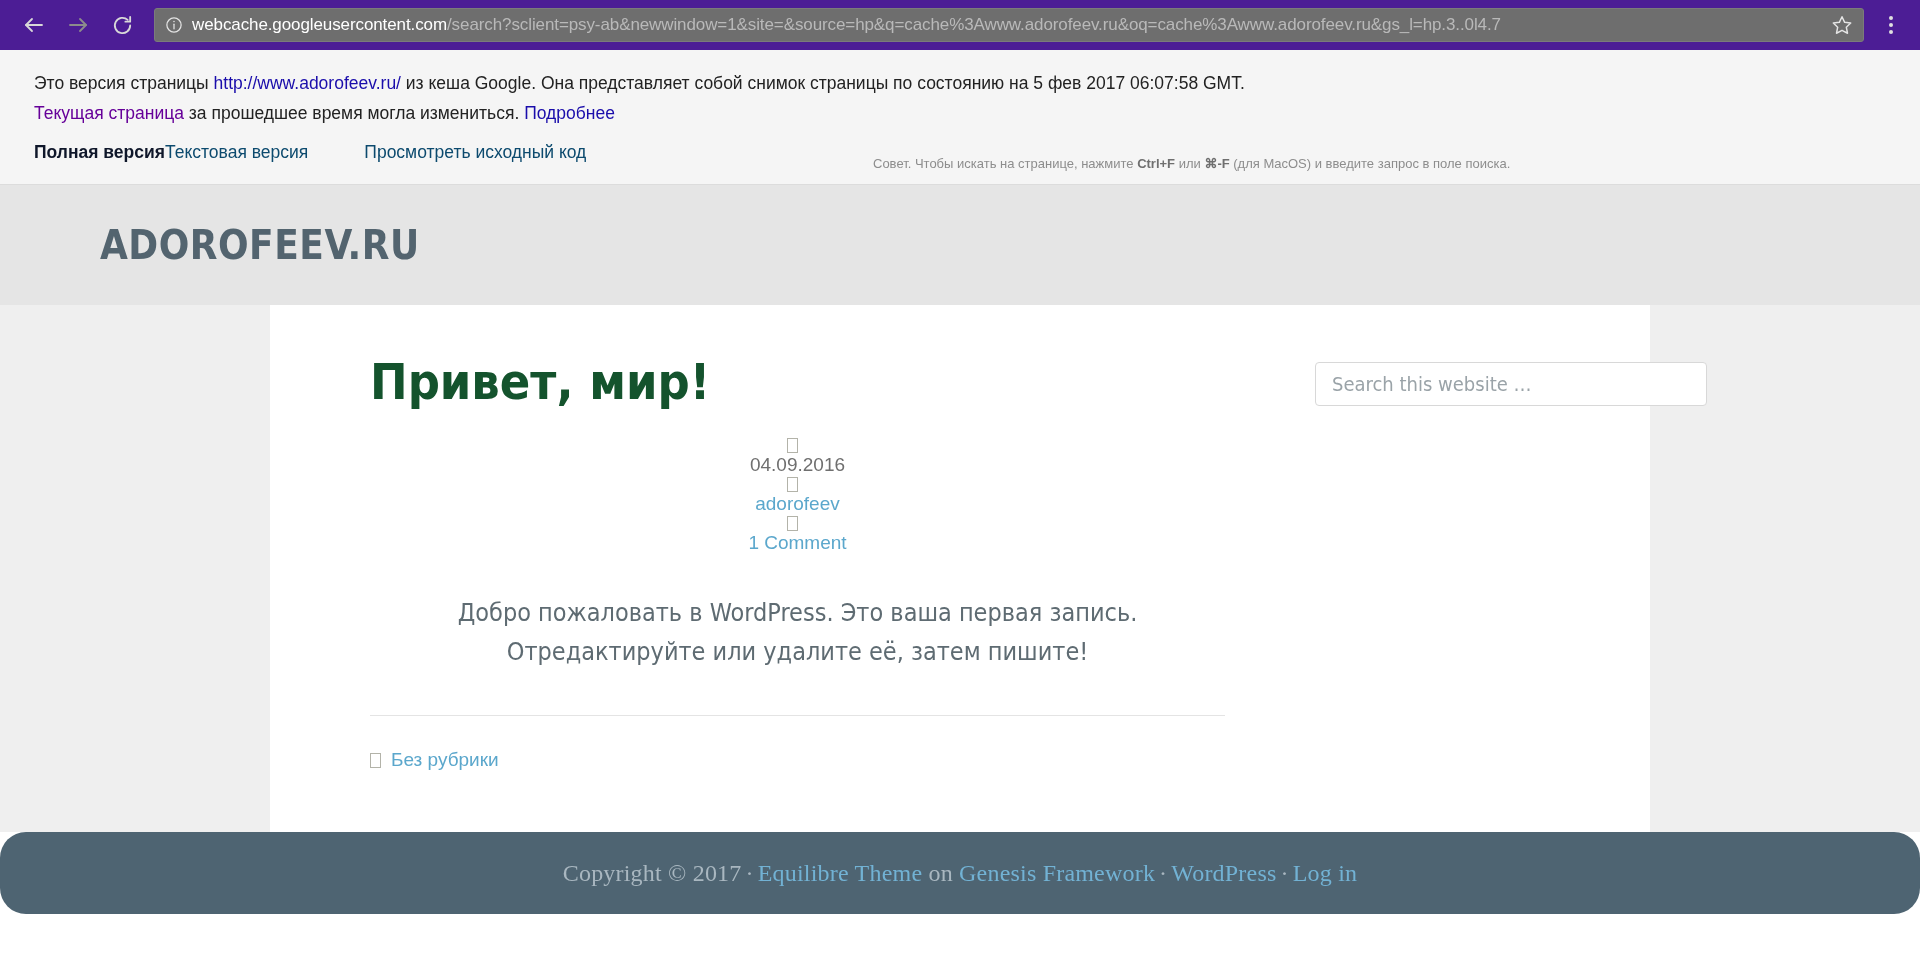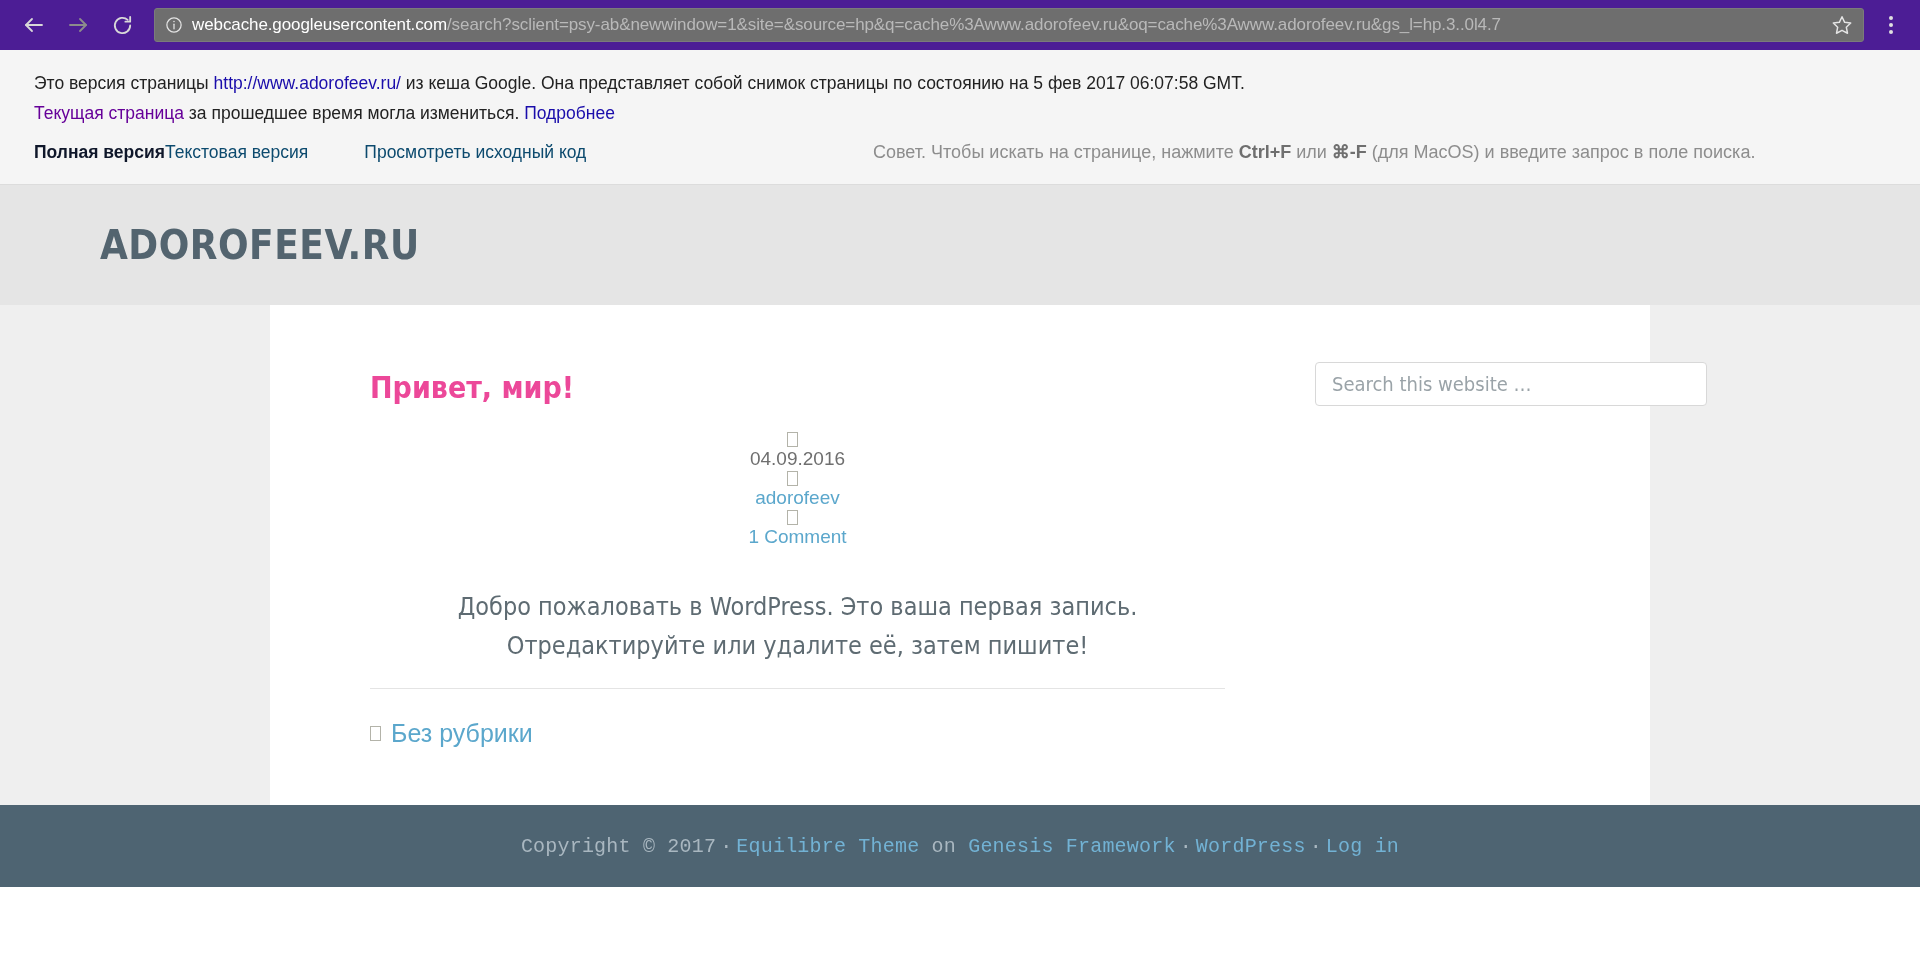--- a/index.html
+++ b/index.html
@@ -129,22 +129,22 @@
   }
   .cache-tabs a.tab {
     color: #0c4a6e;
     text-decoration: none;
     margin-right: 56px;
     white-space: nowrap;
   }
   .cache-hint {
     position: absolute;
     left: 873px;
-    top: 0;
-    font-size: 18px;
+    top: 12px;
+    font-size: 13px;
     line-height: 24px;
     color: #8d8d8d;
     white-space: nowrap;
   }
   .cache-hint b { color: #6f6f6f; }
 
   
   .site-wrap {
     background: #ffffff;
   }
@@ -186,25 +186,25 @@
     box-sizing: border-box;
   }
   .sidebar-col {
     flex: 1 1 auto;
     padding-left: 90px;
     box-sizing: border-box;
   }
 
   .entry-title {
     font-family: "DejaVu Sans Condensed", "Liberation Sans Narrow", "Liberation Sans", sans-serif;
-    font-size: 30px;
+    font-size: 50px;
     font-weight: 600;
     line-height: 1.1;
-    color: #ec4899;
-    margin: 16px 0 28px 0;
+    color: #14532d;
+    margin: 0 0 28px 0;
     letter-spacing: 0px;
   }
   .entry-title a { color: inherit; text-decoration: none; }
 
   .entry-meta {
     font-size: 19px;
     line-height: 24px;
     color: #6f6f6f;
     margin-bottom: 38px;
     display: flex;
@@ -231,24 +231,24 @@
   .entry-content {
     font-family: "DejaVu Sans Condensed", "Liberation Sans Narrow", "Liberation Sans", sans-serif;
     font-size: 25px;
     line-height: 39px;
     color: #5e6b72;
     max-width: 855px;
     text-align: center;
   }
 
   .entry-footer {
-    margin-top: 23px;
+    margin-top: 44px;
     border-top: 1px solid #e4e4e4;
     padding-top: 32px;
-    font-size: 25px;
+    font-size: 19px;
     line-height: 24px;
     color: #6f6f6f;
     display: flex;
     align-items: center;
   }
   .entry-footer a { color: #5ba7cc; text-decoration: none; }
 
   .search-form {
     margin-top: 7px;
   }
@@ -267,24 +267,25 @@
   }
   .search-input::placeholder { color: #9aa3a8; opacity: 1; }
 
   
   .site-footer {
     background: #4e6472;
     height: 82px;
     display: flex;
     align-items: center;
     justify-content: center;
-    font-family: Liberation Mono, monospace;
-    font-size: 20px;
+    font-family: Liberation Serif, serif;
+    font-size: 24px;
     color: #a9b7c0;
     letter-spacing: 0.2px;
+    border-radius: 26px;
   }
   .site-footer a {
     color: #72b2d4;
     text-decoration: none;
   }
   .site-footer .dot { padding: 0 4px; }
 </style>
 </head>
 <body>
 

